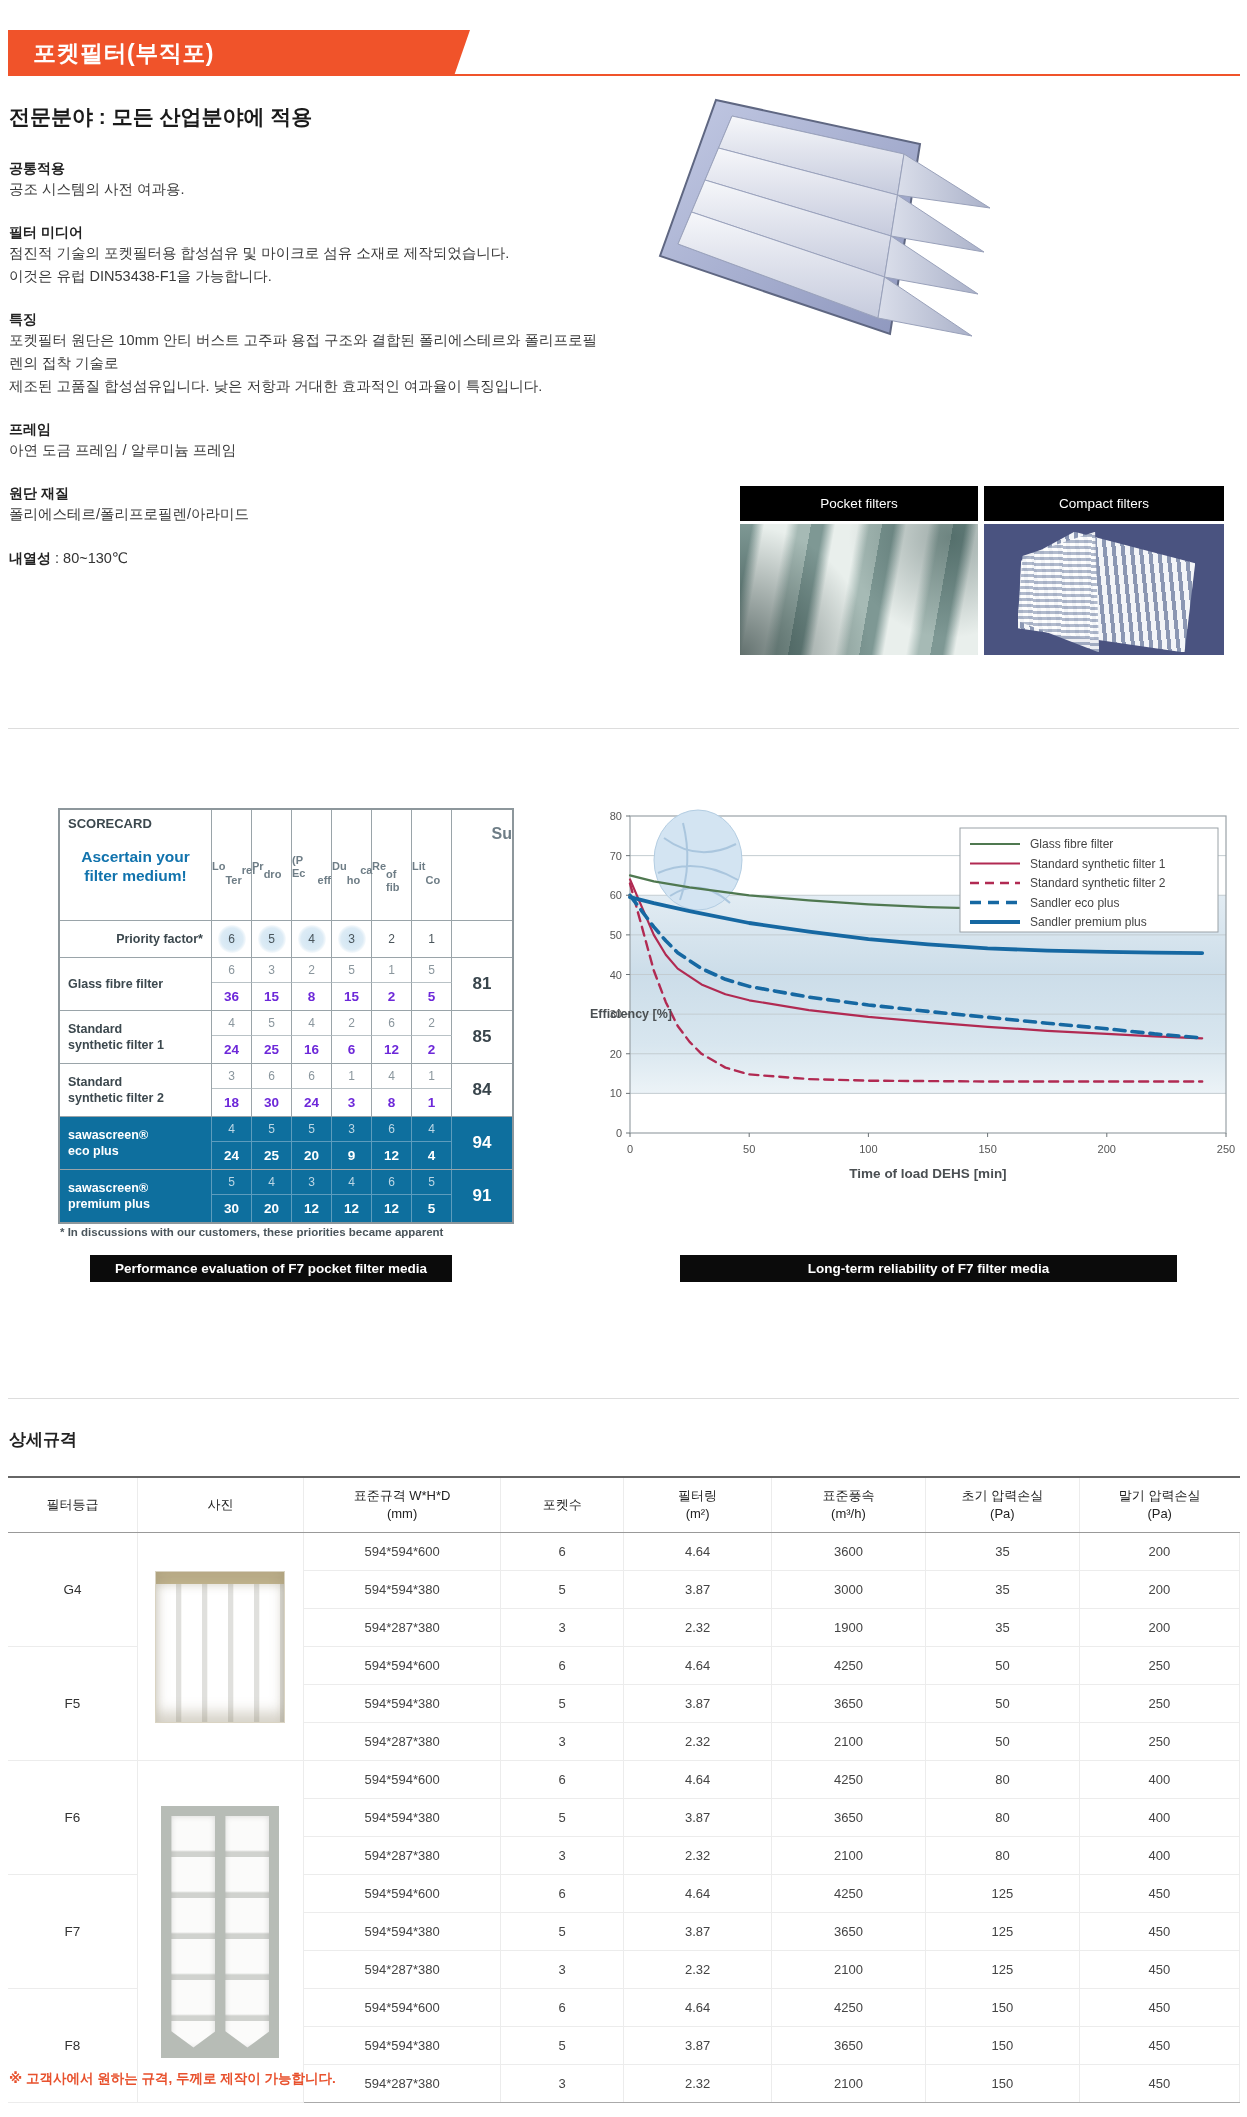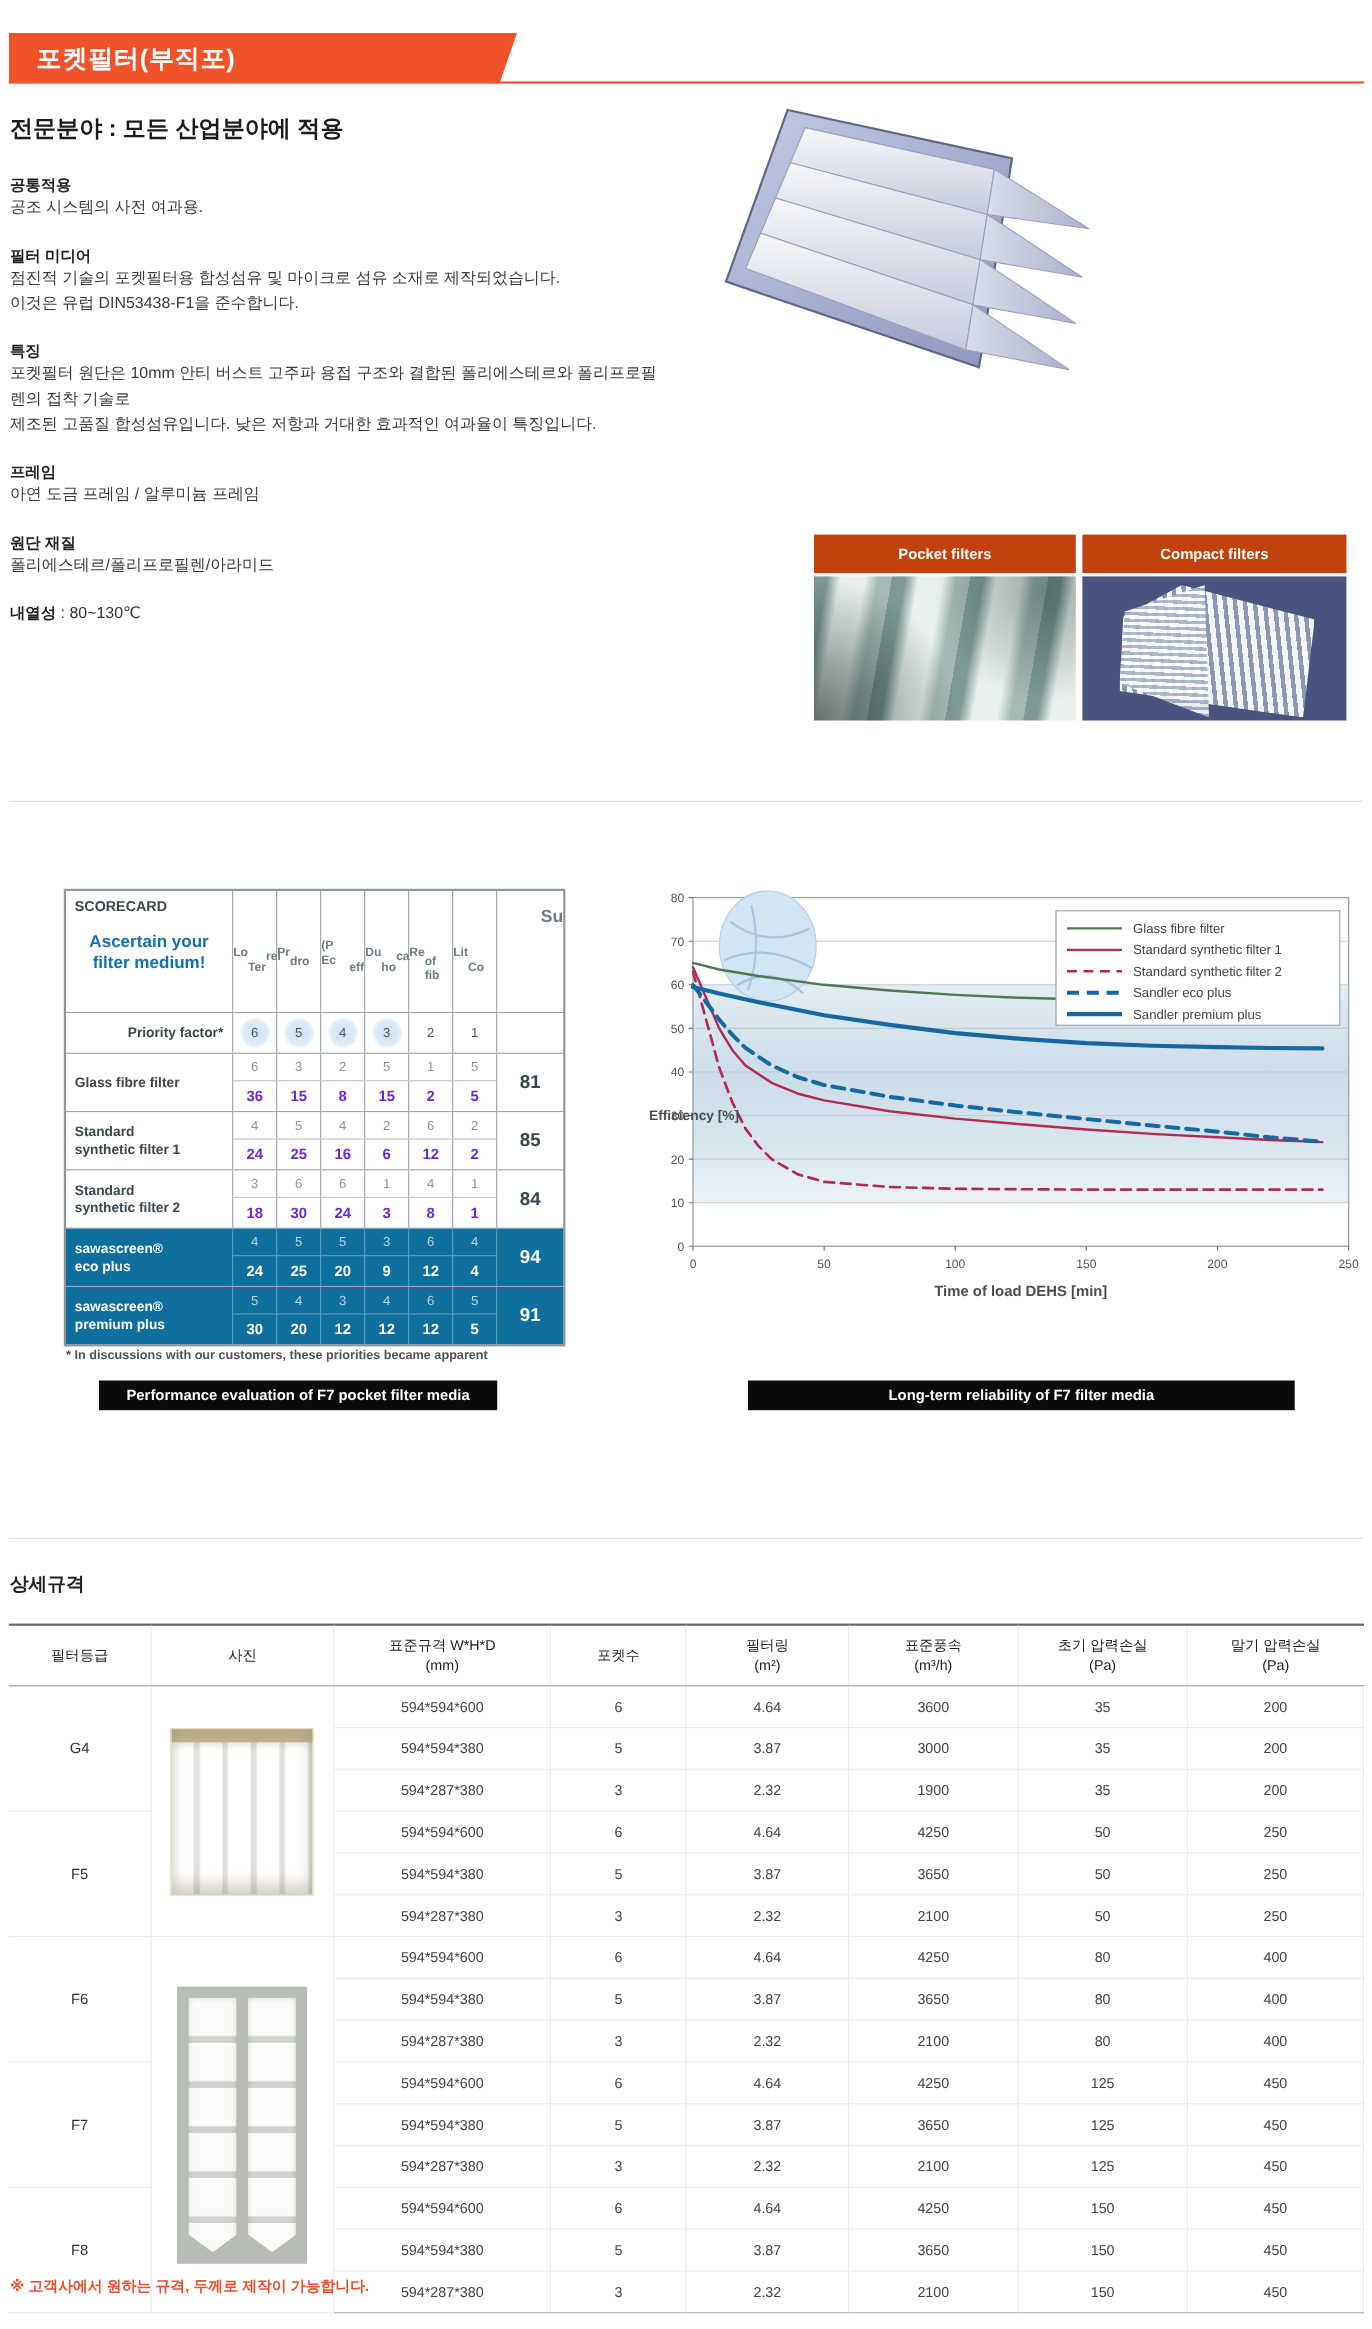--- a/index.html
+++ b/index.html
@@ -19,22 +19,22 @@
   .section-block{margin-bottom:21px;}
   .sec-label{font-size:14px;font-weight:bold;color:#222;line-height:20px;}
   .sec-line{font-size:14.5px;color:#3a3a3a;line-height:23px;}
   .sec-inline{font-size:14.5px;line-height:23px;}
   .sec-inline .sec-label{font-size:14px;}
 
   
   .hero{position:absolute;left:598px;top:86px;width:422px;height:268px;}
 
   
-  .g-bar{position:absolute;top:486px;height:35px;background:#c2410c;color:#fff;
-         display:flex;align-items:center;justify-content:center;font-size:13.5px;font-weight:bold;}
+  .g-bar{position:absolute;top:486px;height:35px;background:#000000;color:#fff;
+         display:flex;align-items:center;justify-content:center;font-size:13.5px;font-weight:normal;}
   .g-bar.p{left:740px;width:238px;}
   .g-bar.c{left:984px;width:240px;}
   .g-photo{position:absolute;top:524px;height:131px;}
   .g-photo.p{left:740px;width:238px;
     background:
       radial-gradient(circle at 88% 10%, rgba(6,34,32,.35), transparent 42%),
       radial-gradient(circle at 0% 100%, rgba(8,28,26,.6), transparent 48%),
       repeating-linear-gradient(100deg,#7e9894 0 12px,#e9efec 24px 46px,#a6bab5 58px 70px);}
   .g-photo.c{left:984px;width:240px;background:#4a5380;overflow:hidden;position:absolute;}
   .compact-block{position:absolute;left:14%;top:6%;width:74%;height:92%;
@@ -123,21 +123,21 @@
 
   <div class="main-heading">전문분야 : 모든 산업분야에 적용</div>
   <div id="intro-sections">
       <div class="section-block">
         <div class="sec-label">공통적용</div>
         <div class="sec-line">공조 시스템의 사전 여과용.</div>
       </div>
       <div class="section-block">
         <div class="sec-label">필터 미디어</div>
         <div class="sec-line">점진적 기술의 포켓필터용 합성섬유 및 마이크로 섬유 소재로 제작되었습니다.</div>
-        <div class="sec-line">이것은 유럽 DIN53438-F1을 준수합니다.</div>
+        <div class="sec-line">이것은 유럽 DIN53438-F1을 가능합니다.</div>
       </div>
       <div class="section-block">
         <div class="sec-label">특징</div>
         <div class="sec-line">포켓필터 원단은 10mm 안티 버스트 고주파 용접 구조와 결합된 폴리에스테르와 폴리프로필렌의 접착 기술로</div>
         <div class="sec-line">제조된 고품질 합성섬유입니다. 낮은 저항과 거대한 효과적인 여과율이 특징입니다.</div>
       </div>
       <div class="section-block">
         <div class="sec-label">프레임</div>
         <div class="sec-line">아연 도금 프레임 / 알루미늄 프레임</div>
       </div>

